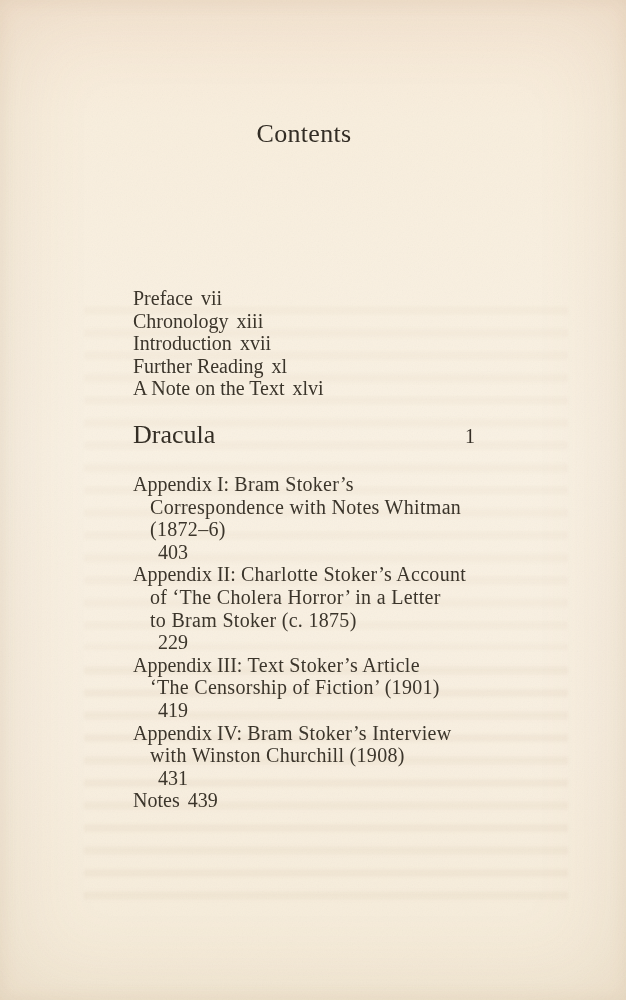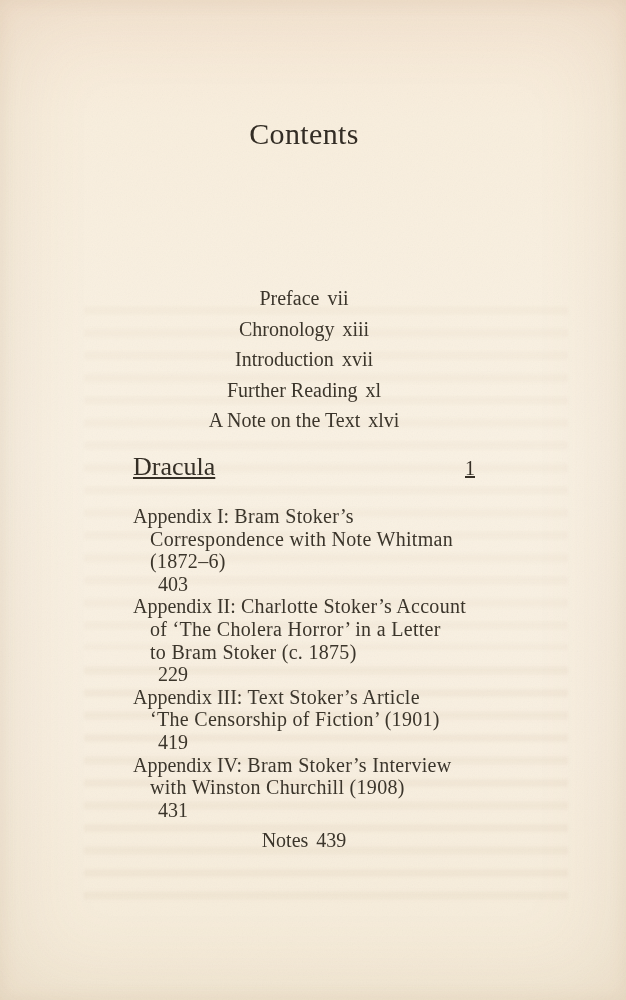--- a/index.html
+++ b/index.html
@@ -28,30 +28,30 @@
       transparent 18px, transparent 22.5px);
   }
   .bleed.upper { top:298px; height:352px; opacity:.38; }
   .bleed.lower { top:658px; height:248px; opacity:.55; }
 
   .content {
     position:absolute; left:133px; top:0; width:342px;
   }
   .toc-title {
     margin-top:118px;
-    font-size:30px; line-height:32px; font-weight:400;
+    font-size:26px; line-height:32px; font-weight:400;
     text-align:center; letter-spacing:.012em; color:#332d25;
   }
   .front-list { margin-top:137px; }
   .list { font-size:20px; line-height:22.6px; }
-  .row { display:flex; justify-content:center; align-items:baseline;margin-top:8px; }
+  .row { display:flex; justify-content:flex-start; align-items:baseline; }
   .num { text-align:right; white-space:nowrap; padding-left:8px; }
   .dracula-row {
     margin-top:20px; display:flex; justify-content:space-between; align-items:baseline;
-    font-size:26px; line-height:30px; color:#352f26;text-decoration:underline;
+    font-size:26px; line-height:30px; color:#352f26;
   }
   .dracula-row .num { font-size:20px; }
   .appendix-list { margin-top:22px; }
   .line { display:block; }
   .rowflex { display:flex; justify-content:space-between; align-items:baseline;flex-direction:column; }
   .cont { padding-left:17px; }
   .ital { letter-spacing:.015em; }
   .app-prefix { margin-right:.26em; }
   .noise { position:absolute; inset:0; pointer-events:none; opacity:.05; }
 </style>
@@ -105,21 +105,21 @@
     <span>Dracula</span>
     <span class="num">1</span>
   </div>
 
   <div class="appendix-list list">
 
     <div>
       <div class="line">
         <span class="app-prefix">Appendix I:</span><span class="ital">Bram Stoker’s</span>
       </div>
-      <div class="line cont ital">Correspondence with Note Whitman</div>
+      <div class="line cont ital">Correspondence with Notes Whitman</div>
       <div class="line cont rowflex">
         <span class="ital">(1872–6)</span>
         <span class="num">403</span>
       </div>
     </div>
 
     <div>
       <div class="line">
         <span class="app-prefix">Appendix II:</span><span class="ital">Charlotte Stoker’s Account</span>
       </div>

